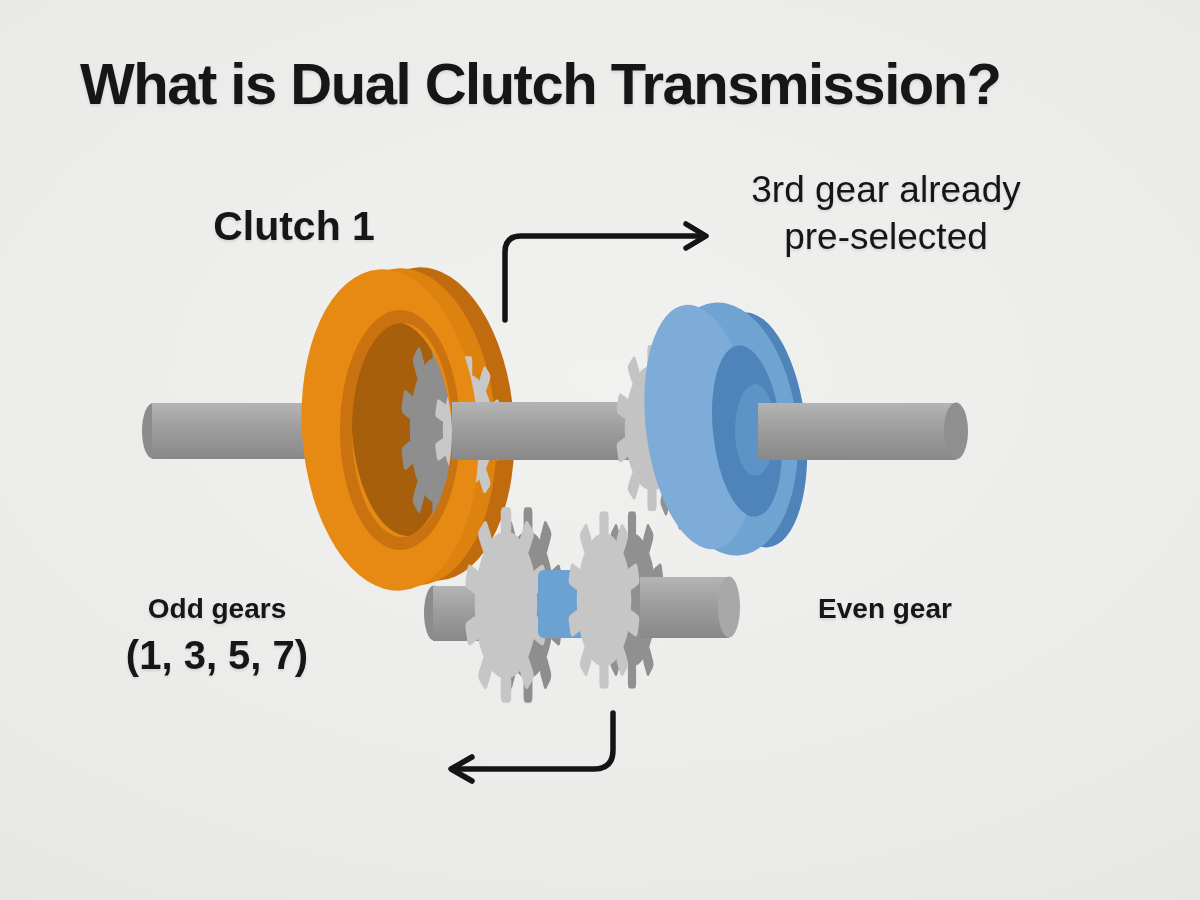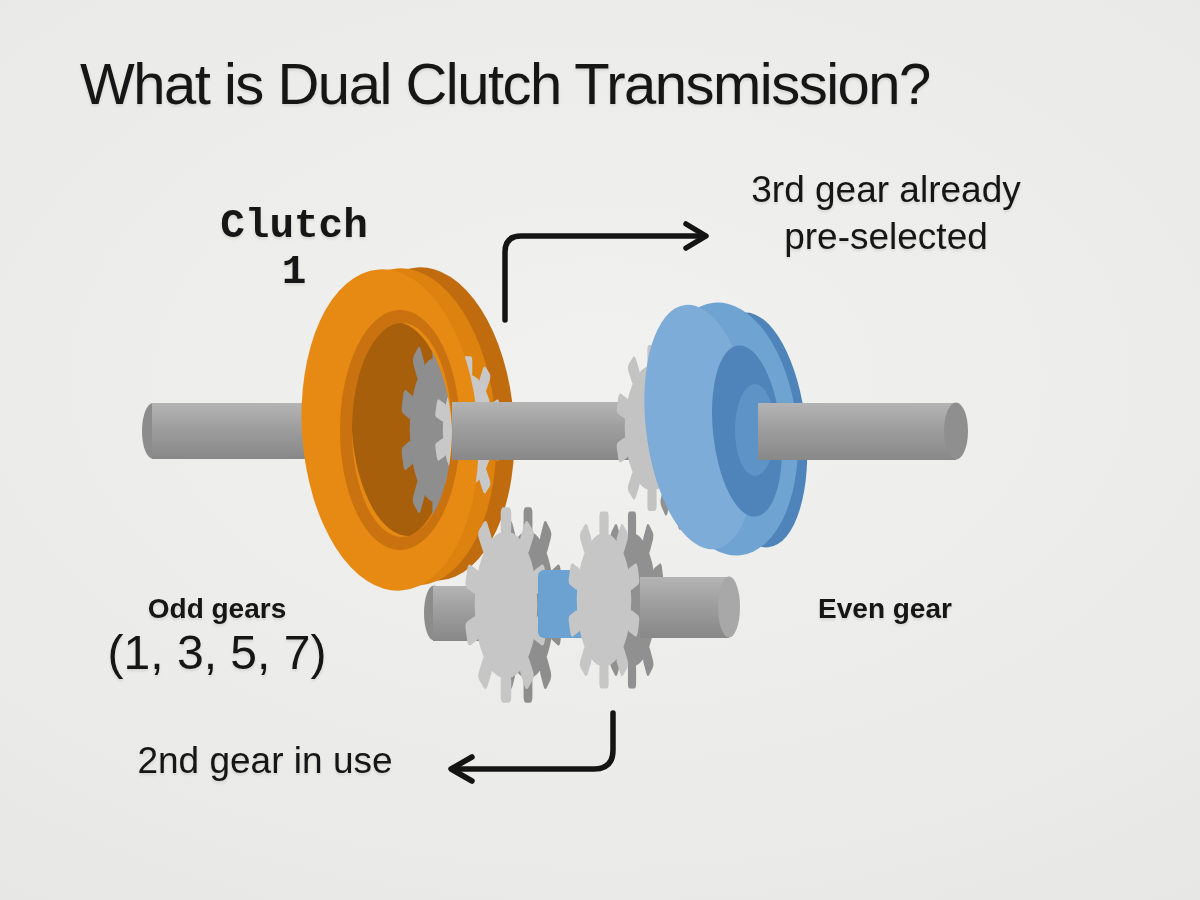--- a/index.html
+++ b/index.html
@@ -8,31 +8,31 @@
     width:1200px;height:900px;
     overflow:hidden;
     background:#EBEBEA;
     background-image:radial-gradient(120% 100% at 50% 42%, #F1F1F0 0%, #EAEAE9 55%, #E1E1E0 100%);
     font-family:"Liberation Sans", sans-serif;
     color:#161616;
   }
   .lbl{position:absolute; color:#161616; text-shadow:0 2px 3px rgba(0,0,0,0.10);}
   .title{
     left:80px; top:54px; width:1060px;
-    font-size:58px; font-weight:400; letter-spacing:-1.5px; line-height:1.05;
+    font-size:58px; font-weight:700; letter-spacing:-1.5px; line-height:1.05;
   }
   .clutch-label{font-size:41px; font-weight:700; text-align:center;}
-  .clutch1-label{left:196px; top:203px; width:196px;font-family:Liberation Mono, monospace;}
+  .clutch1-label{left:196px; top:203px; width:196px;}
   .clutch2-label{left:820px; top:307px; width:200px;}
   .annotation{font-size:37px; font-weight:400; text-align:center; line-height:1.28;}
   .preselected{left:714px; top:166px; width:344px;}
   .inuse{left:120px; top:737px; width:290px;}
   .gearblock{position:absolute; text-align:center; text-shadow:0 2px 3px rgba(0,0,0,0.10);}
   .gearblock .gb-label{font-size:28px; font-weight:700;}
-  .gearblock .gb-values{font-size:48px; font-weight:400; }
+  .gearblock .gb-values{font-size:40px; font-weight:700; margin-top:8px;}
   .oddblock{left:82px; top:593px; width:270px;}
   .evenblock{left:750px; top:593px; width:270px;}
   svg.diagram{position:absolute; left:0; top:0;}
 </style>
 </head>
 <body>
 
 <div class="stage">
 
   <svg class="diagram" width="1200" height="900" viewBox="0 0 1200 900">
@@ -135,15 +135,14 @@
 
   <div class="gearblock oddblock">
     <div class="gb-label">Odd gears</div>
     <div class="gb-values">(1, 3, 5, 7)</div>
   </div>
 
   <div class="gearblock evenblock">
     <div class="gb-label">Even gear</div>
   </div>
 
-  <div class="lbl annotation inuse">2nd gear in use</div>
 
 </div>
 
 </body></html>

